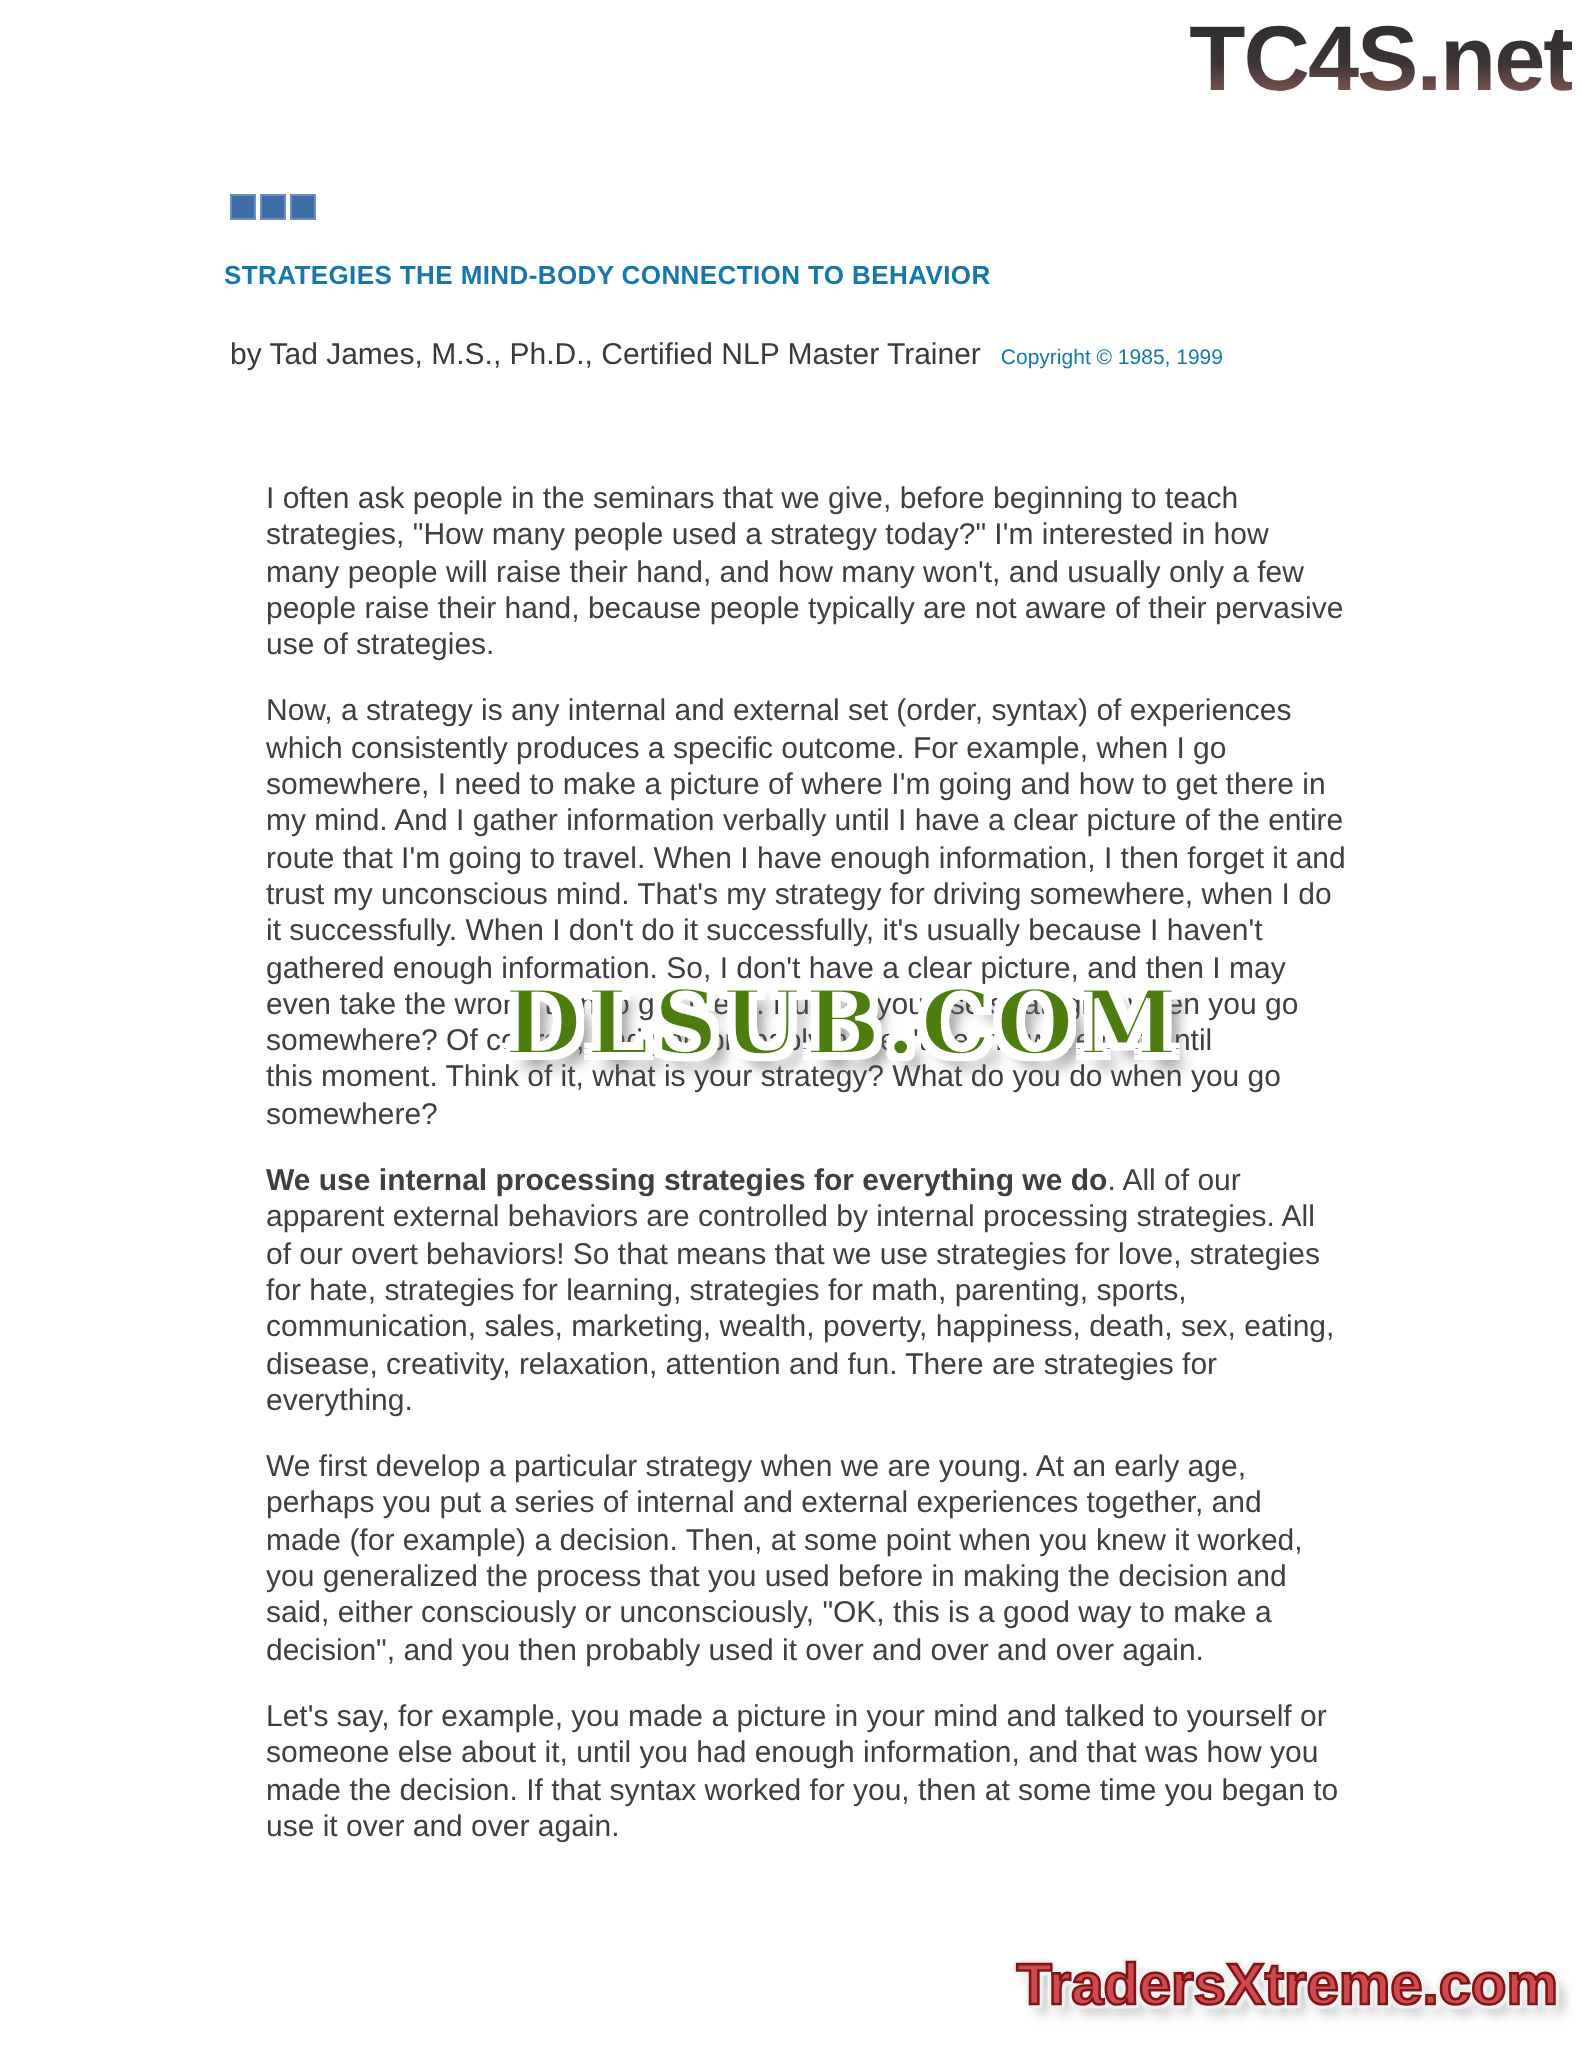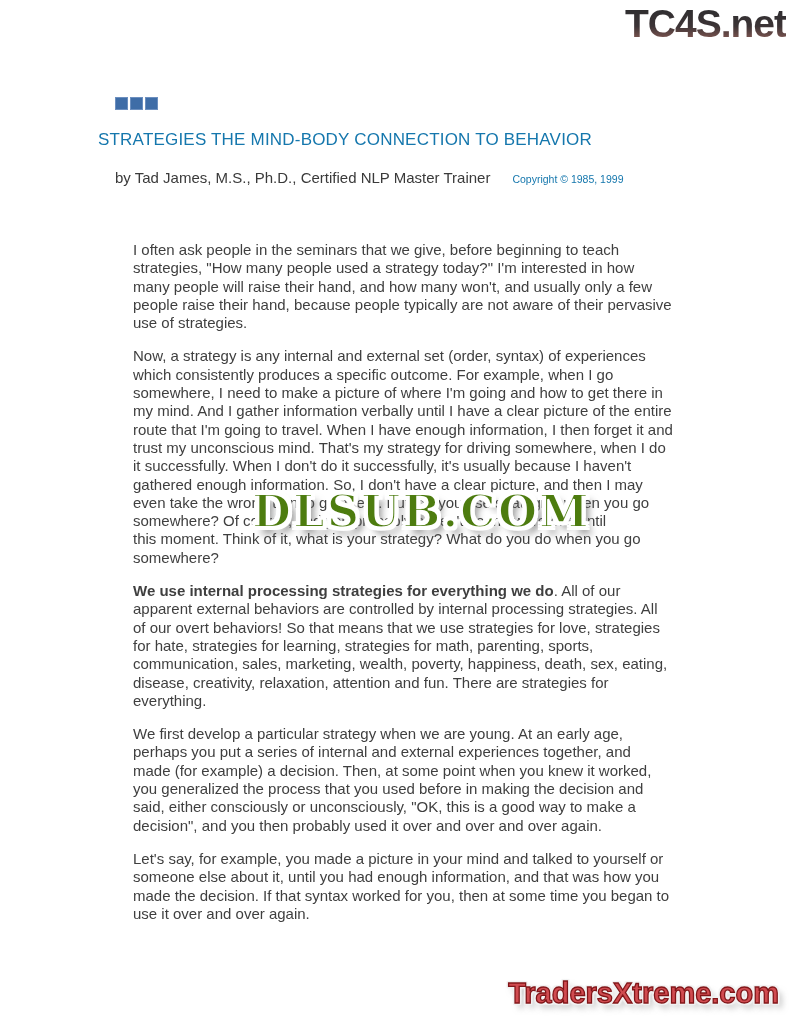--- a/index.html
+++ b/index.html
@@ -7,41 +7,41 @@
     width: 791px; height: 1024px;
     background: #ffffff;
     font-family: "Liberation Sans", sans-serif;
     overflow: hidden;
   }
   .page { position: relative; width: 791px; height: 1024px; background: #ffffff; }
 
   
   .top-logo {
     position: absolute; top: 2px; right: 5px;
-    font-size: 39px; font-weight: bold; letter-spacing: -1px;
+    font-size: 46px; font-weight: bold; letter-spacing: -1px;
     font-family: "Liberation Sans", sans-serif;
     background: linear-gradient(180deg, #2d2d2f 10%, #3c3436 55%, #97625a 95%);
     -webkit-background-clip: text; background-clip: text;
     color: #4a3a38; -webkit-text-fill-color: transparent;
   }
 
   
   .squares { position: absolute; top: 97px; left: 115px; display: flex; gap: 2px; }
   .square { width: 13px; height: 13px; box-sizing: border-box; }
 
   .title {
-    position: absolute; top: 130px; left: 98px;
-    font-size: 17px; font-weight: normal; letter-spacing: 0.2px;
+    position: absolute; top: 130px; left: 112px;
+    font-size: 13px; font-weight: bold; letter-spacing: 0.2px;
   }
 
   .byline {
     position: absolute; top: 169px; left: 115px;
     font-size: 15px; color: #3a3a3a;
   }
-  .copyright { font-size: 10.5px; margin-left: 22px; }
+  .copyright { font-size: 10.5px; margin-left: 10px; }
 
   .article {
     position: absolute; top: 241px; left: 115px; width: 566px;
     font-size: 15px; line-height: 18.3px; color: #3f3f3f; margin-left: 18px;
   }
   .article p { margin: 0 0 15px 0; white-space: pre-line; }
   .article .b { font-weight: bold; }
 
   
   .watermark {

